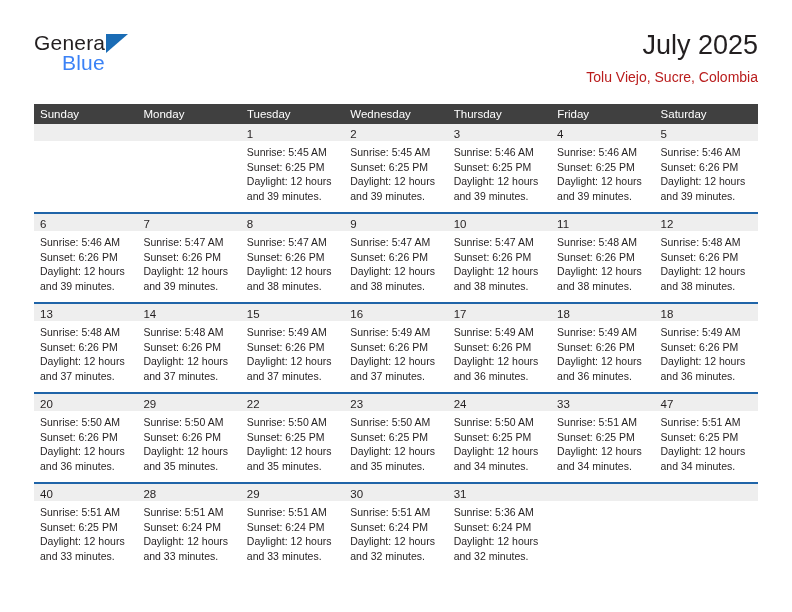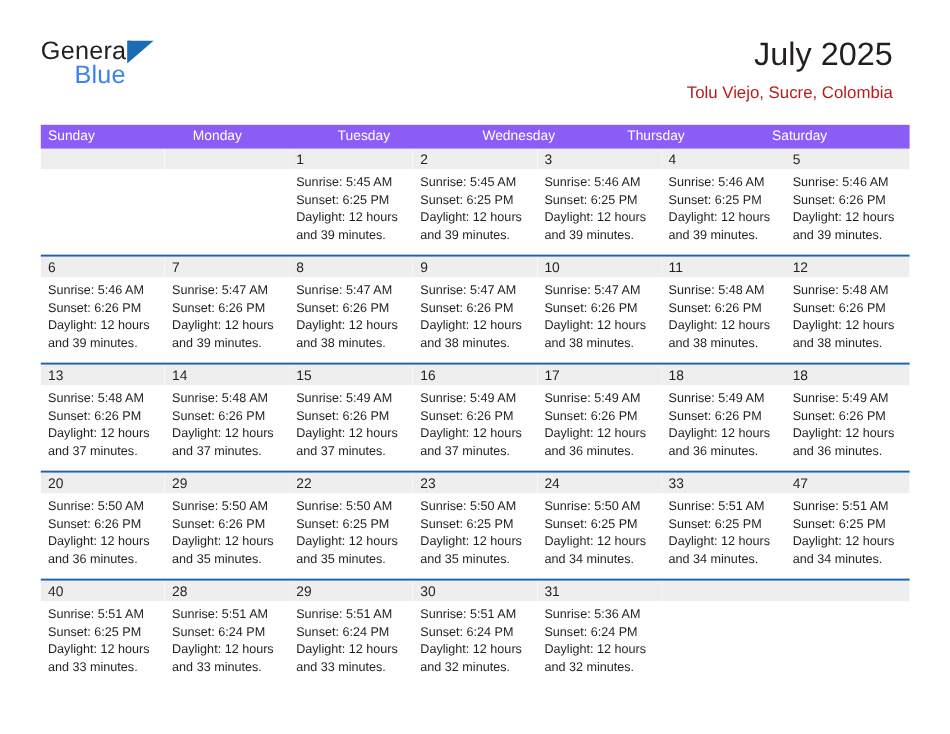--- a/index.html
+++ b/index.html
@@ -60,21 +60,21 @@
     left: 72px;
     top: 2px;
     width: 0;
     height: 0;
     border-left: 22px solid #1a6cb5;
     border-bottom: 19px solid transparent;
   }
 
   .title-block {
     position: absolute;
-    right: 14px;
+    right: 0;
     top: 0;
     text-align: right;
   }
   .cal-title {
     font-size: 27px;
     font-weight: normal;
     color: #231f20;
     line-height: 34px;
     white-space: nowrap;
   }
@@ -88,22 +88,23 @@
 
   
   .calendar {
     position: absolute;
     left: 34px;
     top: 104px;
     width: 724px;
   }
   .weekday-row {
     display: flex;
-    background: #8b5cf6;
+    background: #404040;
     height: 20px;
+    justify-content: flex-end;
   }
   .weekday {
     flex: 1 1 0;
     min-width: 0;
     color: #ffffff;
     font-size: 11.5px;
     line-height: 20px;
     padding-left: 6px;
     box-sizing: border-box;
     white-space: nowrap;
@@ -169,20 +170,21 @@
   </div>
 
   <div class="calendar">
 
     <div class="weekday-row">
       <div class="weekday">Sunday</div>
       <div class="weekday">Monday</div>
       <div class="weekday">Tuesday</div>
       <div class="weekday">Wednesday</div>
       <div class="weekday">Thursday</div>
+      <div class="weekday">Friday</div>
       <div class="weekday">Saturday</div>
     </div>
 
     <div id="weeks-container">
         <div class="week-row first">
           <div class="day-cell empty">
             <div class="day-num-band"><span class="day-num"></span></div>
           </div>
           <div class="day-cell empty">
             <div class="day-num-band"><span class="day-num"></span></div>

